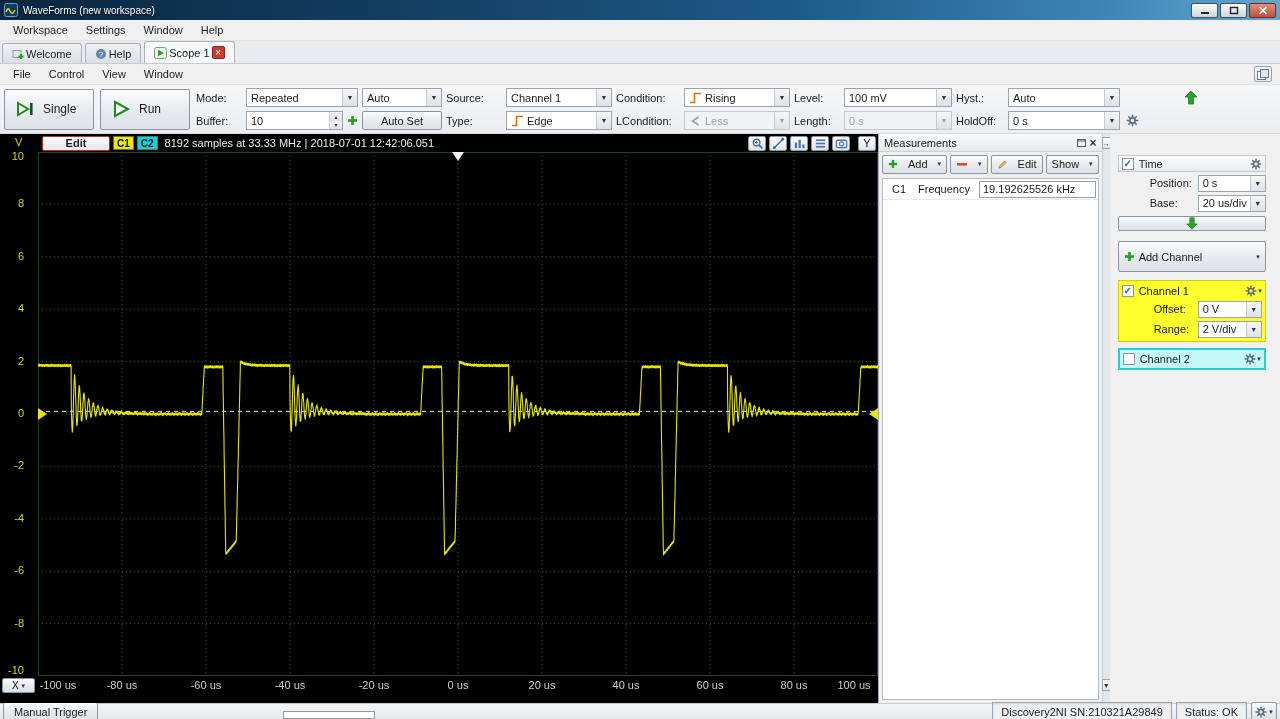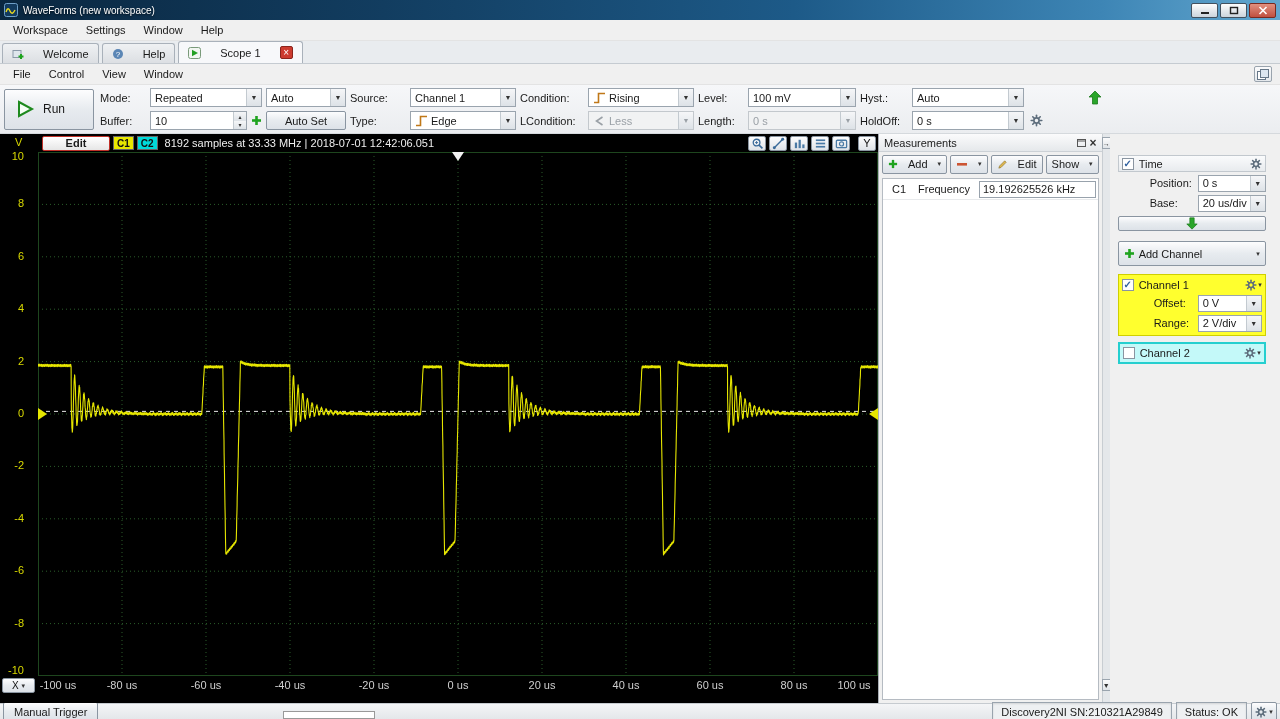--- a/index.html
+++ b/index.html
@@ -17,21 +17,21 @@
   .winbtn.close{background:linear-gradient(#e2907f,#c05040);border-color:#7a2a20;}
 
   
   .menubar{height:21px;display:flex;align-items:center;padding-left:4px;background:#f0f0f0;border-bottom:1px solid #e3e3e3;}
   .menu-item{padding:2px 9px;cursor:default;}
   .layout-btn{margin-left:auto;margin-right:8px;width:18px;height:16px;display:flex;align-items:center;justify-content:center;
     background:linear-gradient(#fbfbfc,#e4e8ec);border:1px solid #9aa4ae;border-radius:2px;}
 
   
   .tabbar{height:23px;background:#e9ecef;display:flex;align-items:flex-end;padding-left:2px;gap:3px;border-bottom:1px solid #c5cbd1;}
-  .tab{height:20px;display:flex;align-items:center;gap:19px;padding:0 9px;font-size:11px;
+  .tab{height:20px;display:flex;align-items:center;gap:2px;padding:0 9px;font-size:11px;
     background:linear-gradient(#eff1f3,#dcdfe3);border:1px solid #a9b1ba;border-bottom:none;border-radius:3px 3px 0 0;}
   .tab.active{background:#f7f8fa;height:22px;}
   .tab-close{width:13px;height:13px;background:#cc3b2f;color:#fff;border-radius:2px;font-size:10px;line-height:12px;
     display:flex;align-items:center;justify-content:center;border:1px solid #8a241c;}
 
   
   .toolbar{height:49px;display:flex;align-items:center;gap:6px;padding:3px 4px;
     background:linear-gradient(#f6f7f9,#ebedf0);border-bottom:1px solid #d5d9dd;}
   .btn{background:linear-gradient(#fdfdfe,#e7ebef 50%,#dde2e8);border:1px solid #8a95a1;border-radius:2px;
     display:inline-flex;align-items:center;justify-content:center;}
@@ -104,21 +104,21 @@
   .div-btn.bottom{margin-top:auto;margin-bottom:12px;}
 
   
   .rightpanel{flex:1;padding:21px 24px 0 8px;display:flex;flex-direction:column;background:#f0f0f0;}
   .time-head{height:17px;display:flex;align-items:center;gap:5px;padding:0 3px;
     background:linear-gradient(#fafbfc,#e8ebee);border:1px solid #c2c8ce;}
   .prow{height:18px;display:flex;align-items:center;margin-top:2px;margin-left:32px;}
   .plabel{width:48px;}
   .prow .combo{flex:1;height:17px;}
   .greenbtn{height:15px;margin-top:4px;border-radius:2px;}
-  .addch{height:25px;margin-top:10px;gap:4px;padding:0 5px;justify-content:flex-start;}
+  .addch{height:31px;margin-top:10px;gap:4px;padding:0 5px;justify-content:flex-start;}
   .addch .spacer{flex:1;}
   .chgroup{margin-top:8px;padding:2px 3px 3px;border:1px solid #cfcf00;background:#ffff2e;}
   .chhead{height:15px;display:flex;align-items:center;gap:5px;}
   .chgroup .plabel{width:44px;}
   .ch2group{margin-top:6px;height:22px;padding:0 3px;border:2px solid #25cfcf;background:#c4f9f9;display:flex;align-items:center;gap:5px;}
   .gearbtn{margin-left:auto;display:flex;align-items:center;gap:1px;}
   .checkbox{width:12px;height:12px;background:#fff;border:1px solid #8a95a1;display:inline-flex;align-items:center;justify-content:center;}
   .chk{font-size:10px;font-weight:bold;color:#2e5f9e;line-height:10px;}
 
   
@@ -207,20 +207,27 @@
     <span class="menu-item">Window</span>
     <span class="layout-btn">
         <svg width="12" height="11">
           <rect x="0.5" y="2.5" width="8" height="8" fill="#fff" stroke="#667788"></rect>
           <rect x="3.5" y="0.5" width="8" height="8" fill="#dce6f0" stroke="#667788"></rect>
         </svg>
       </span>
   </div>
 
   <div class="toolbar">
+    <div class="btn bigbtn">
+      <svg width="20" height="20" viewBox="0 0 20 20">
+          <polygon points="3,4 13,10 3,16" fill="#f6fff6" stroke="#1e8a1e" stroke-width="2"></polygon>
+          <rect x="15" y="4" width="2.6" height="12" fill="#1e4a2a"></rect>
+        </svg>
+      <span>Single</span>
+    </div>
     <div class="btn bigbtn">
       <svg width="20" height="20" viewBox="0 0 20 20">
           <polygon points="4,3 17,10 4,17" fill="#f6fff6" stroke="#1e8a1e" stroke-width="2"></polygon>
         </svg>
       <span>Run</span>
     </div>
 
     <div class="tgrid">
 
       <span class="tlabel">Mode:</span>

